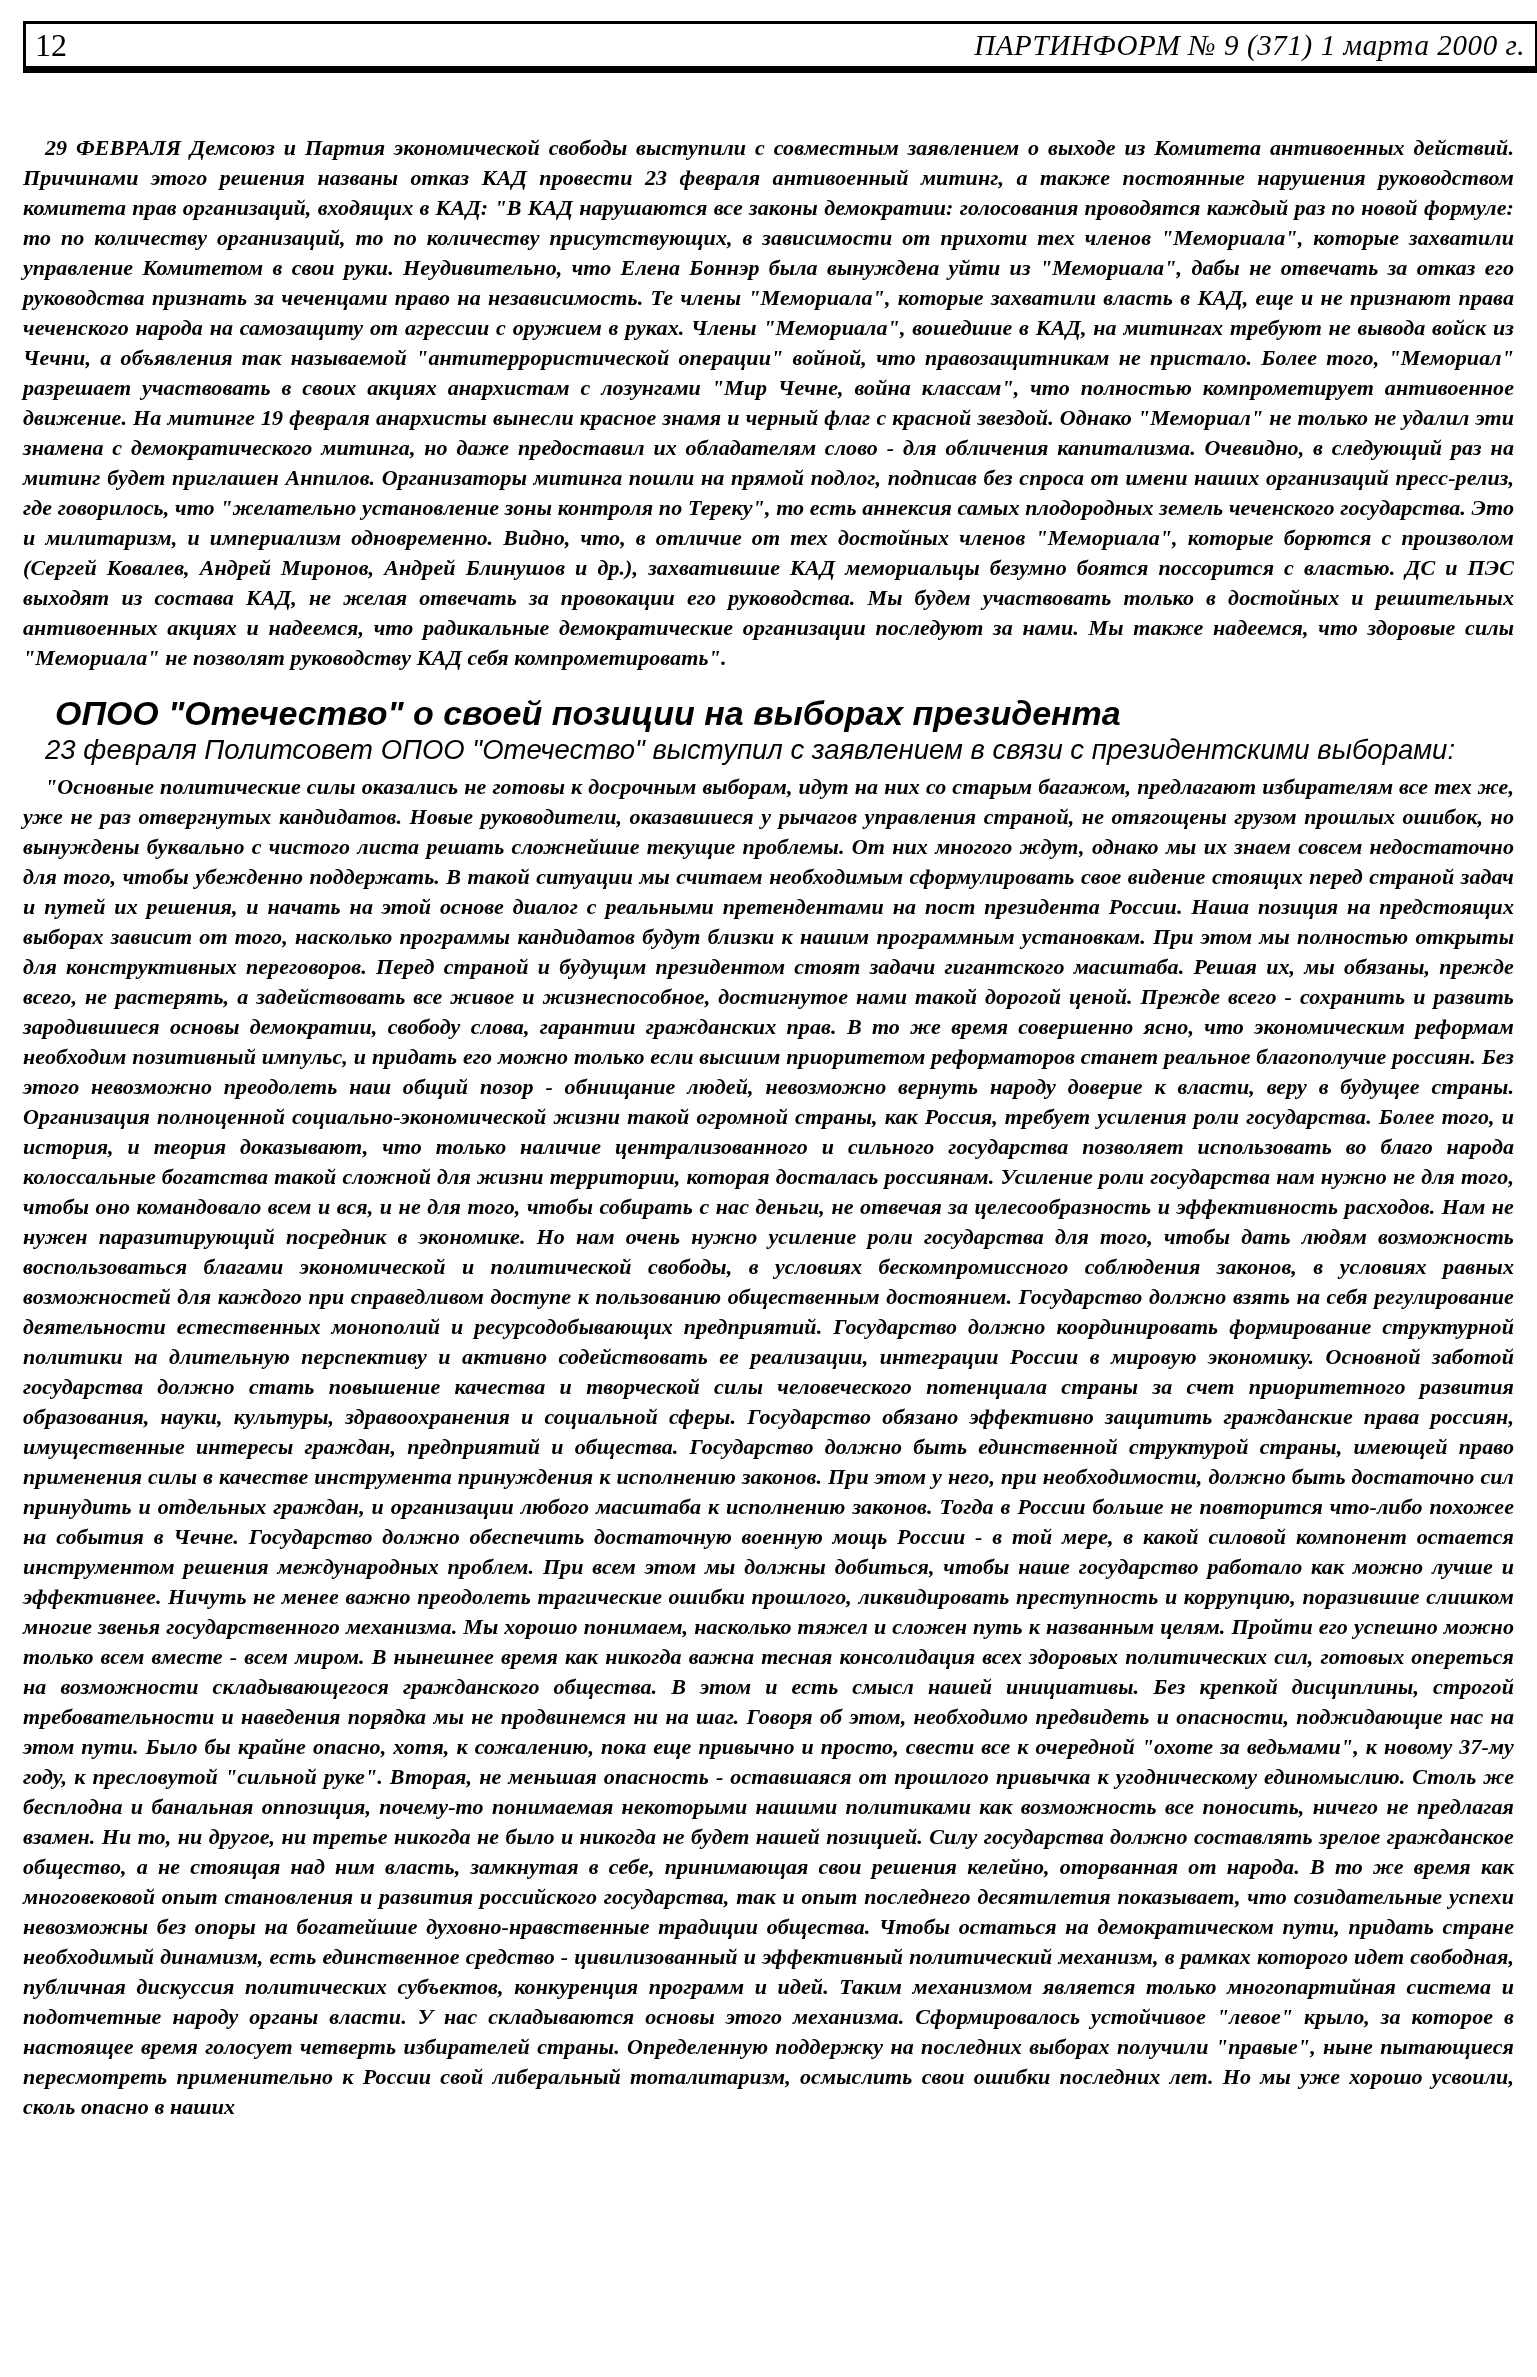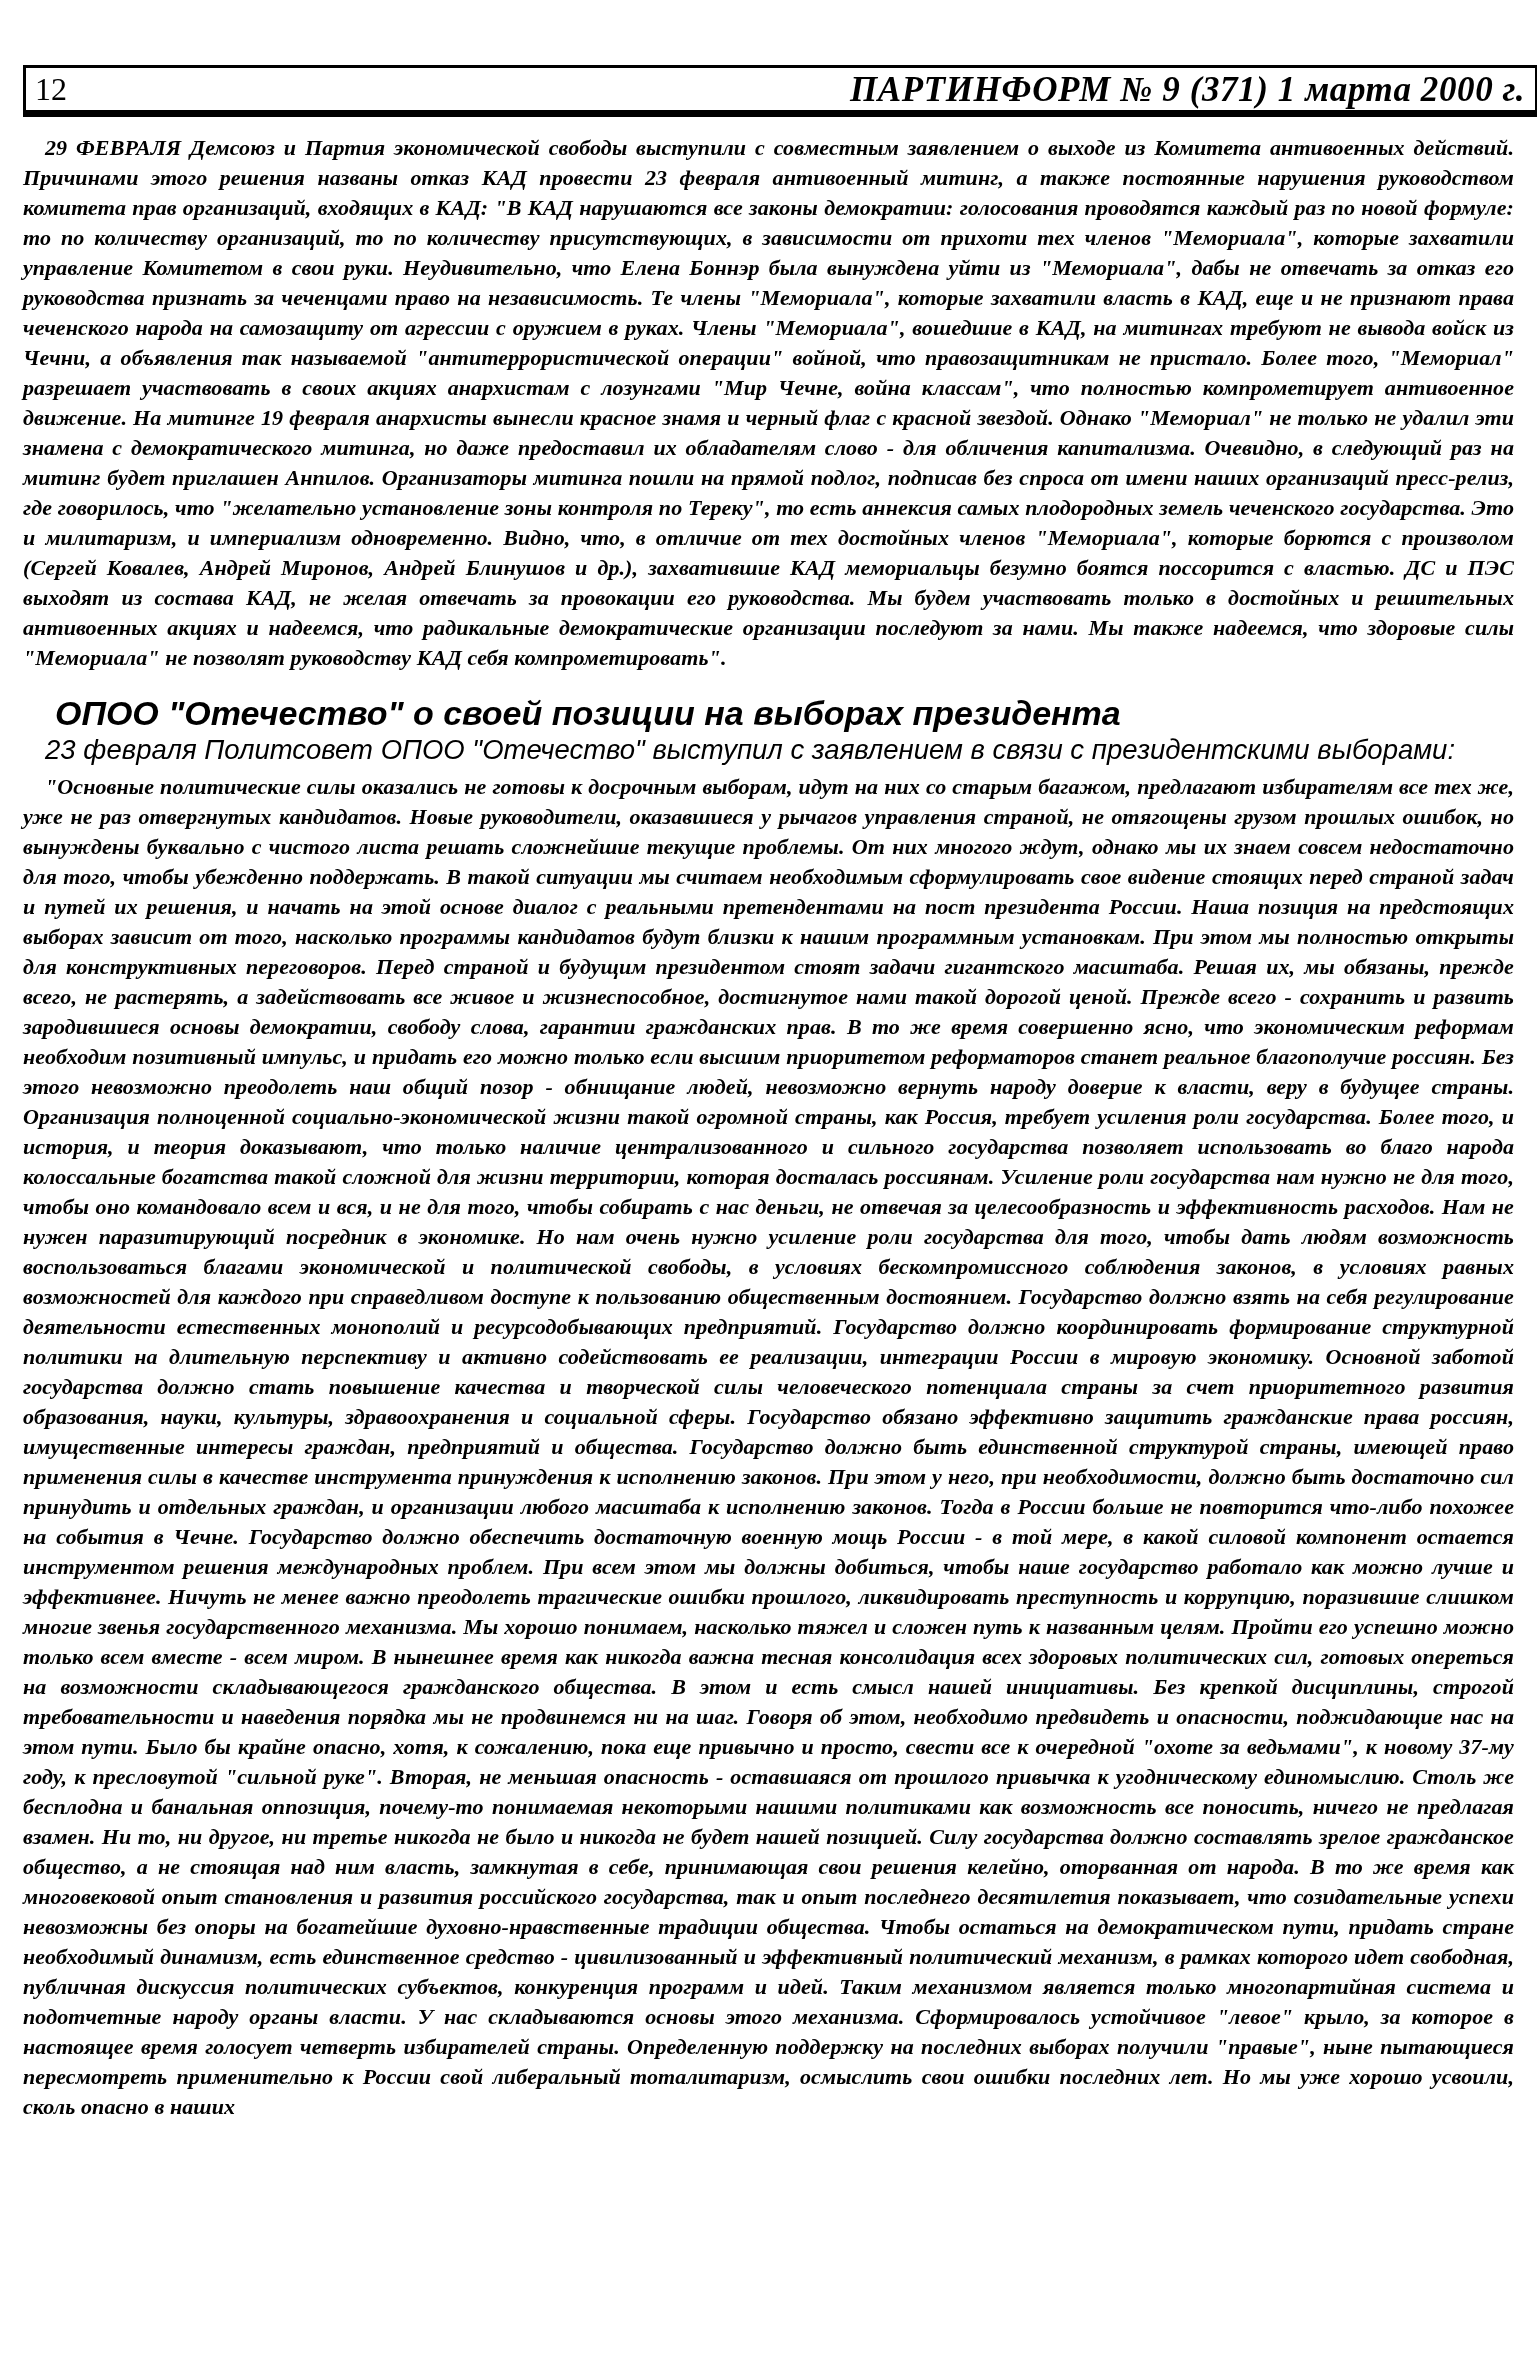--- a/index.html
+++ b/index.html
@@ -23,31 +23,30 @@
     border-top: 3.8px solid #000;
     border-left: 3.8px solid #000;
     border-right: 3.8px solid #000;
     border-bottom: 7px solid #000;
     box-sizing: content-box;
     display: flex;
     align-items: center;
     justify-content: space-between;
     padding: 0 10.2px 0 9px;
     background: #fff;
-    margin-top: 44px;
   }
   .pagenum {
     font-size: 32px;
     font-weight: normal;
     line-height: 1;
   }
   .issue {
-    font-size: 35px;
+    font-size: 29px;
     font-style: italic;
-    font-weight: bold;
+    font-weight: normal;
     line-height: 1;
     letter-spacing: 0.6px;
   }
   .content {
     position: absolute;
     left: 23px;
     top: 133px;
     width: 1491px;
     font-style: italic;
   }

